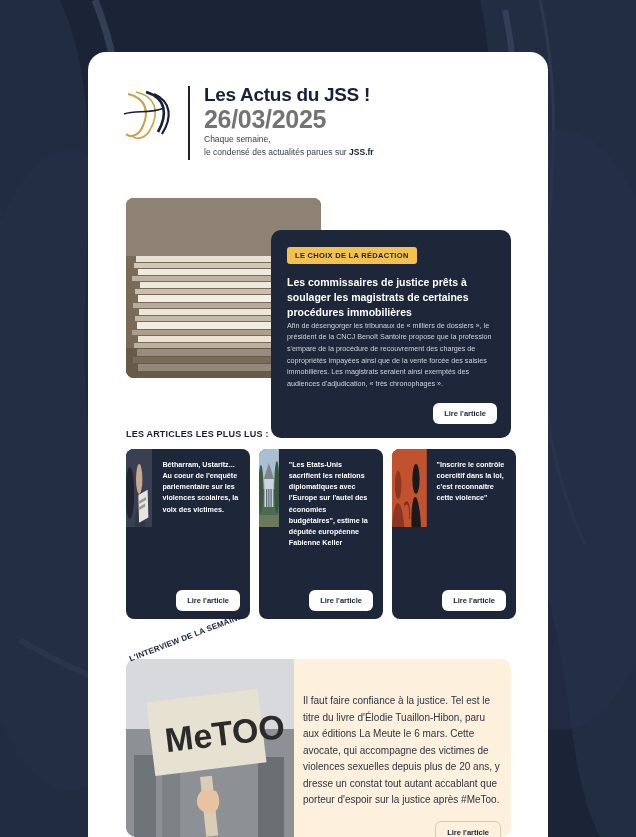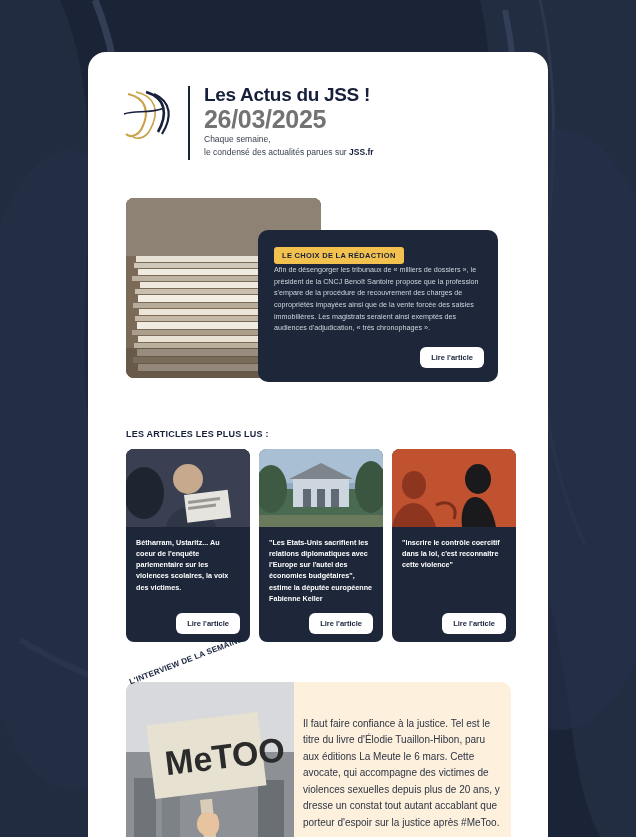--- a/index.html
+++ b/index.html
@@ -75,21 +75,21 @@
   .hero-img {
     position: absolute;
     left: 38px; top: 0;
     width: 195px; height: 180px;
     border-radius: 8px;
     overflow: hidden;
     background: #6d6257;
   }
   .hero-card {
     position: absolute;
-    left: 170px; top: 32px;
+    left: 183px; top: 32px;
     width: 240px;
     background: #1d2739;
     border-radius: 10px;
     padding: 14px 14px 14px 16px;
     color: #fff;
   }
   .badge {
     display: inline-block;
     background: #f2c14e;
     color: #17203a;
@@ -137,21 +137,21 @@
     display: flex;
     gap: 9px;
     padding: 0 32px 0 38px;
   }
   .card {
     flex: 1 1 0;
     background: #1d2739;
     border-radius: 8px;
     overflow: hidden;
     display: flex;
-    flex-direction: column;
+    flex-direction: row;
     min-height: 170px;
   }
   .card-img { height: 78px; width: 100%; }
   .card-body {
     padding: 10px 10px 8px 10px;
     flex: 1 1 auto;
     display: flex;
     flex-direction: column;
   }
   .card-title {
@@ -282,20 +282,21 @@
           <rect x="11" y="151" width="150" height="7" fill="#efe9de"></rect>
           <rect x="7" y="159" width="156" height="6" fill="#a2967f"></rect>
           <rect x="12" y="166" width="148" height="7" fill="#e6dfd1"></rect>
         </g>
         <rect x="160" y="55" width="35" height="125" fill="#6b5b49"></rect>
         <rect x="0" y="150" width="195" height="30" fill="#5d4f40" opacity="0.6"></rect>
       </svg>
     </div>
     <div class="hero-card">
       <span class="badge">LE CHOIX DE LA RÉDACTION</span>
+      <div class="hero-title">Les commissaires de justice prêts à soulager les magistrats de certaines procédures immobilières</div>
       <div class="hero-body">Afin de désengorger les tribunaux de « milliers de dossiers », le président de la CNCJ Benoît Santoire propose que la profession s'empare de la procédure de recouvrement des charges de copropriétés impayées ainsi que de la vente forcée des saisies immobilières. Les magistrats seraient ainsi exemptés des audiences d'adjudication, « très chronophages ».</div>
       <div class="hero-btn-wrap">
         <button class="btn">Lire l'article</button>
       </div>
     </div>
   </div>
 
   <div class="section-title">LES ARTICLES LES PLUS LUS :</div>
   <div class="cards">
 

